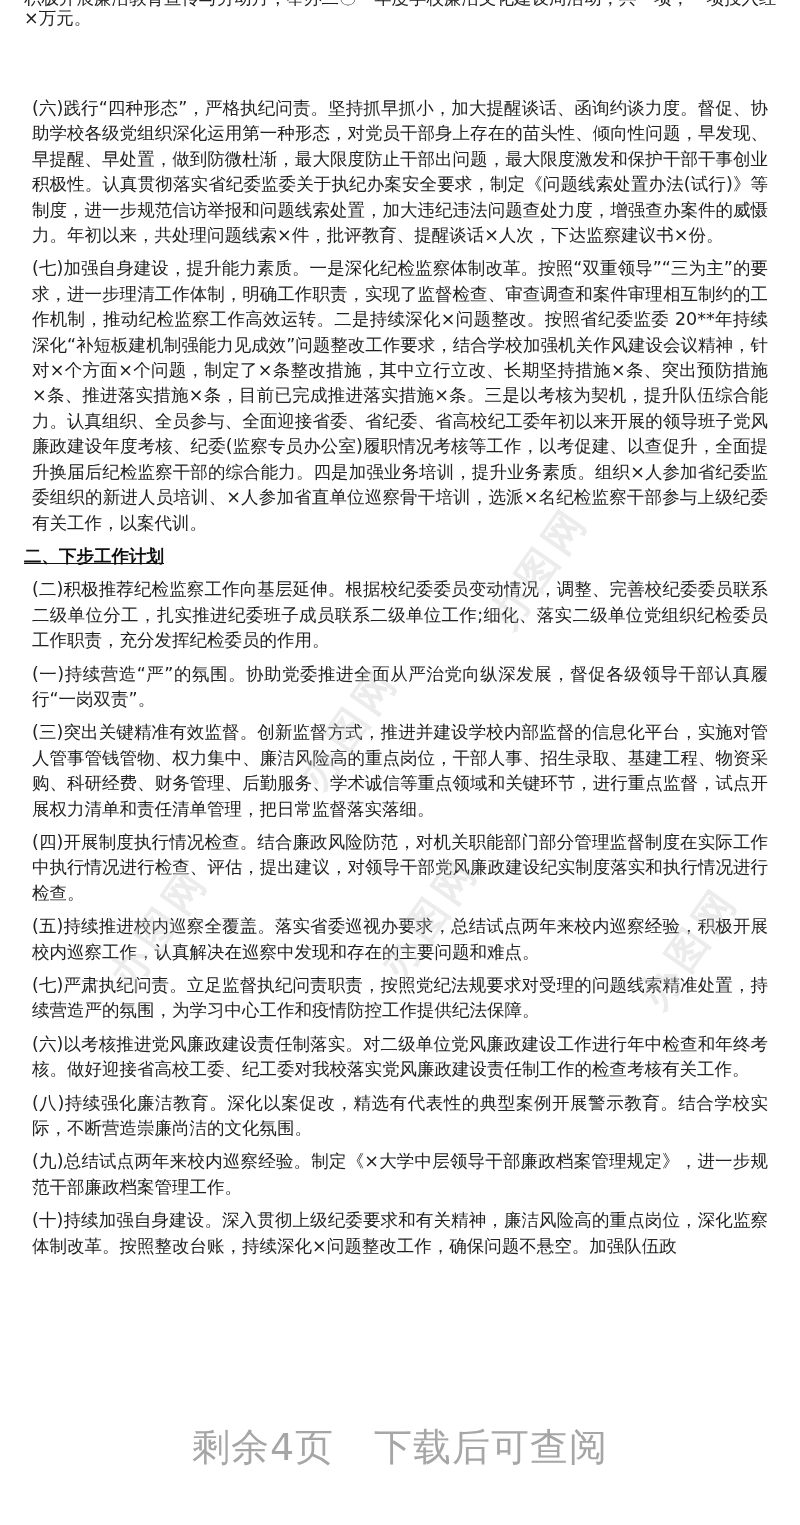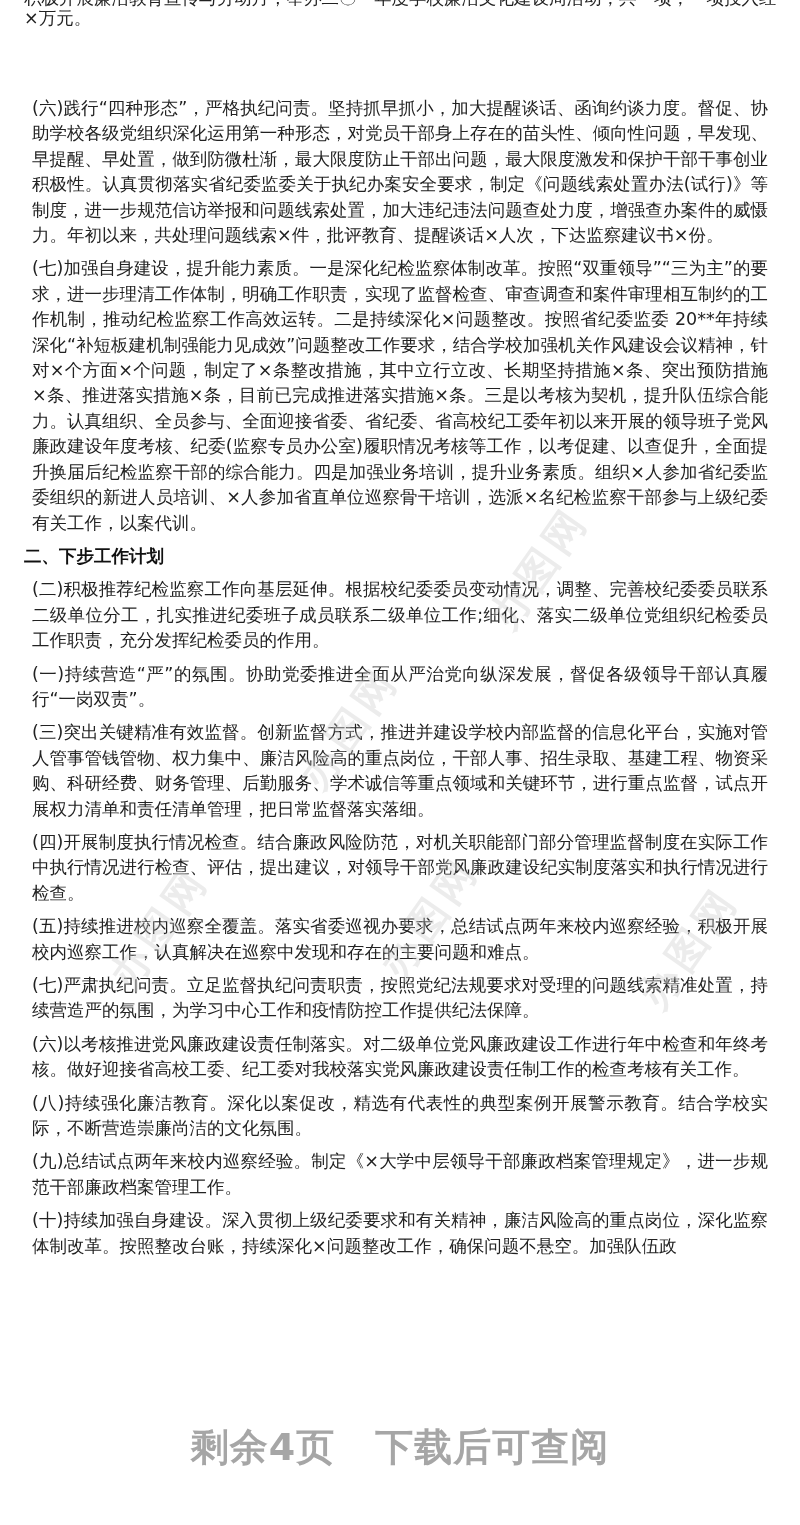--- a/index.html
+++ b/index.html
@@ -5,25 +5,25 @@
   html, body { margin: 0; padding: 0; background: #ffffff; }
   body { width: 800px; height: 1525px; position: relative; overflow: hidden;
          font-family: "DejaVu Sans", "Liberation Sans", sans-serif; color: #1a1a1a; }
   .page { position: absolute; left: 0; top: 0; width: 800px; height: 1290px; }
   .clip-line { position: absolute; left: 24px; top: -14px; width: 752px; font-size: 17.5px;
                line-height: 25px; white-space: nowrap; overflow: hidden; height: 25px; color:#222; }
   .tail { position: absolute; left: 24px; top: 5px; font-size: 17.5px; line-height: 25px; color:#222; }
   .body-text { position: absolute; left: 24px; top: 88px; width: 752px; font-size: 17.5px;
                line-height: 25.4px; text-align: justify; color: #222; }
   .body-text p { margin: 8px; }
-  .body-text h2 { margin: 0; font-size: 17.5px; font-weight: bold; line-height: 25.4px; color:#111; }
+  .body-text h2 { margin: 0; font-size: 17.5px; font-weight: bold; line-height: 25.4px; color:#111;text-decoration:underline; }
   .watermark { position: absolute; color: rgba(200,200,200,0.35); font-size: 40px; font-weight: bold;
                transform: rotate(-55deg); pointer-events: none; letter-spacing: 6px; }
   .more-banner { position: absolute; left: 0; top: 1422px; width: 800px; text-align: center;
-                 font-size: 38px; font-weight: bold; color: #a6a6a6; letter-spacing: 1px; }
+                 font-size: 38px; font-weight: normal; color: #a6a6a6; letter-spacing: 1px; }
   .more-banner span { display: inline-block; }
   .more-banner .gap { width: 40px; }
 </style>
 </head>
 <body>
 
 <div class="page">
 
   <div class="clip-line">积极开展廉洁教育宣传与劳动月，举办二〇一年度学校廉洁文化建设周活动，共一项，一项投入经费为</div>
   <div class="tail" style="top:6px;">×万元。</div>

